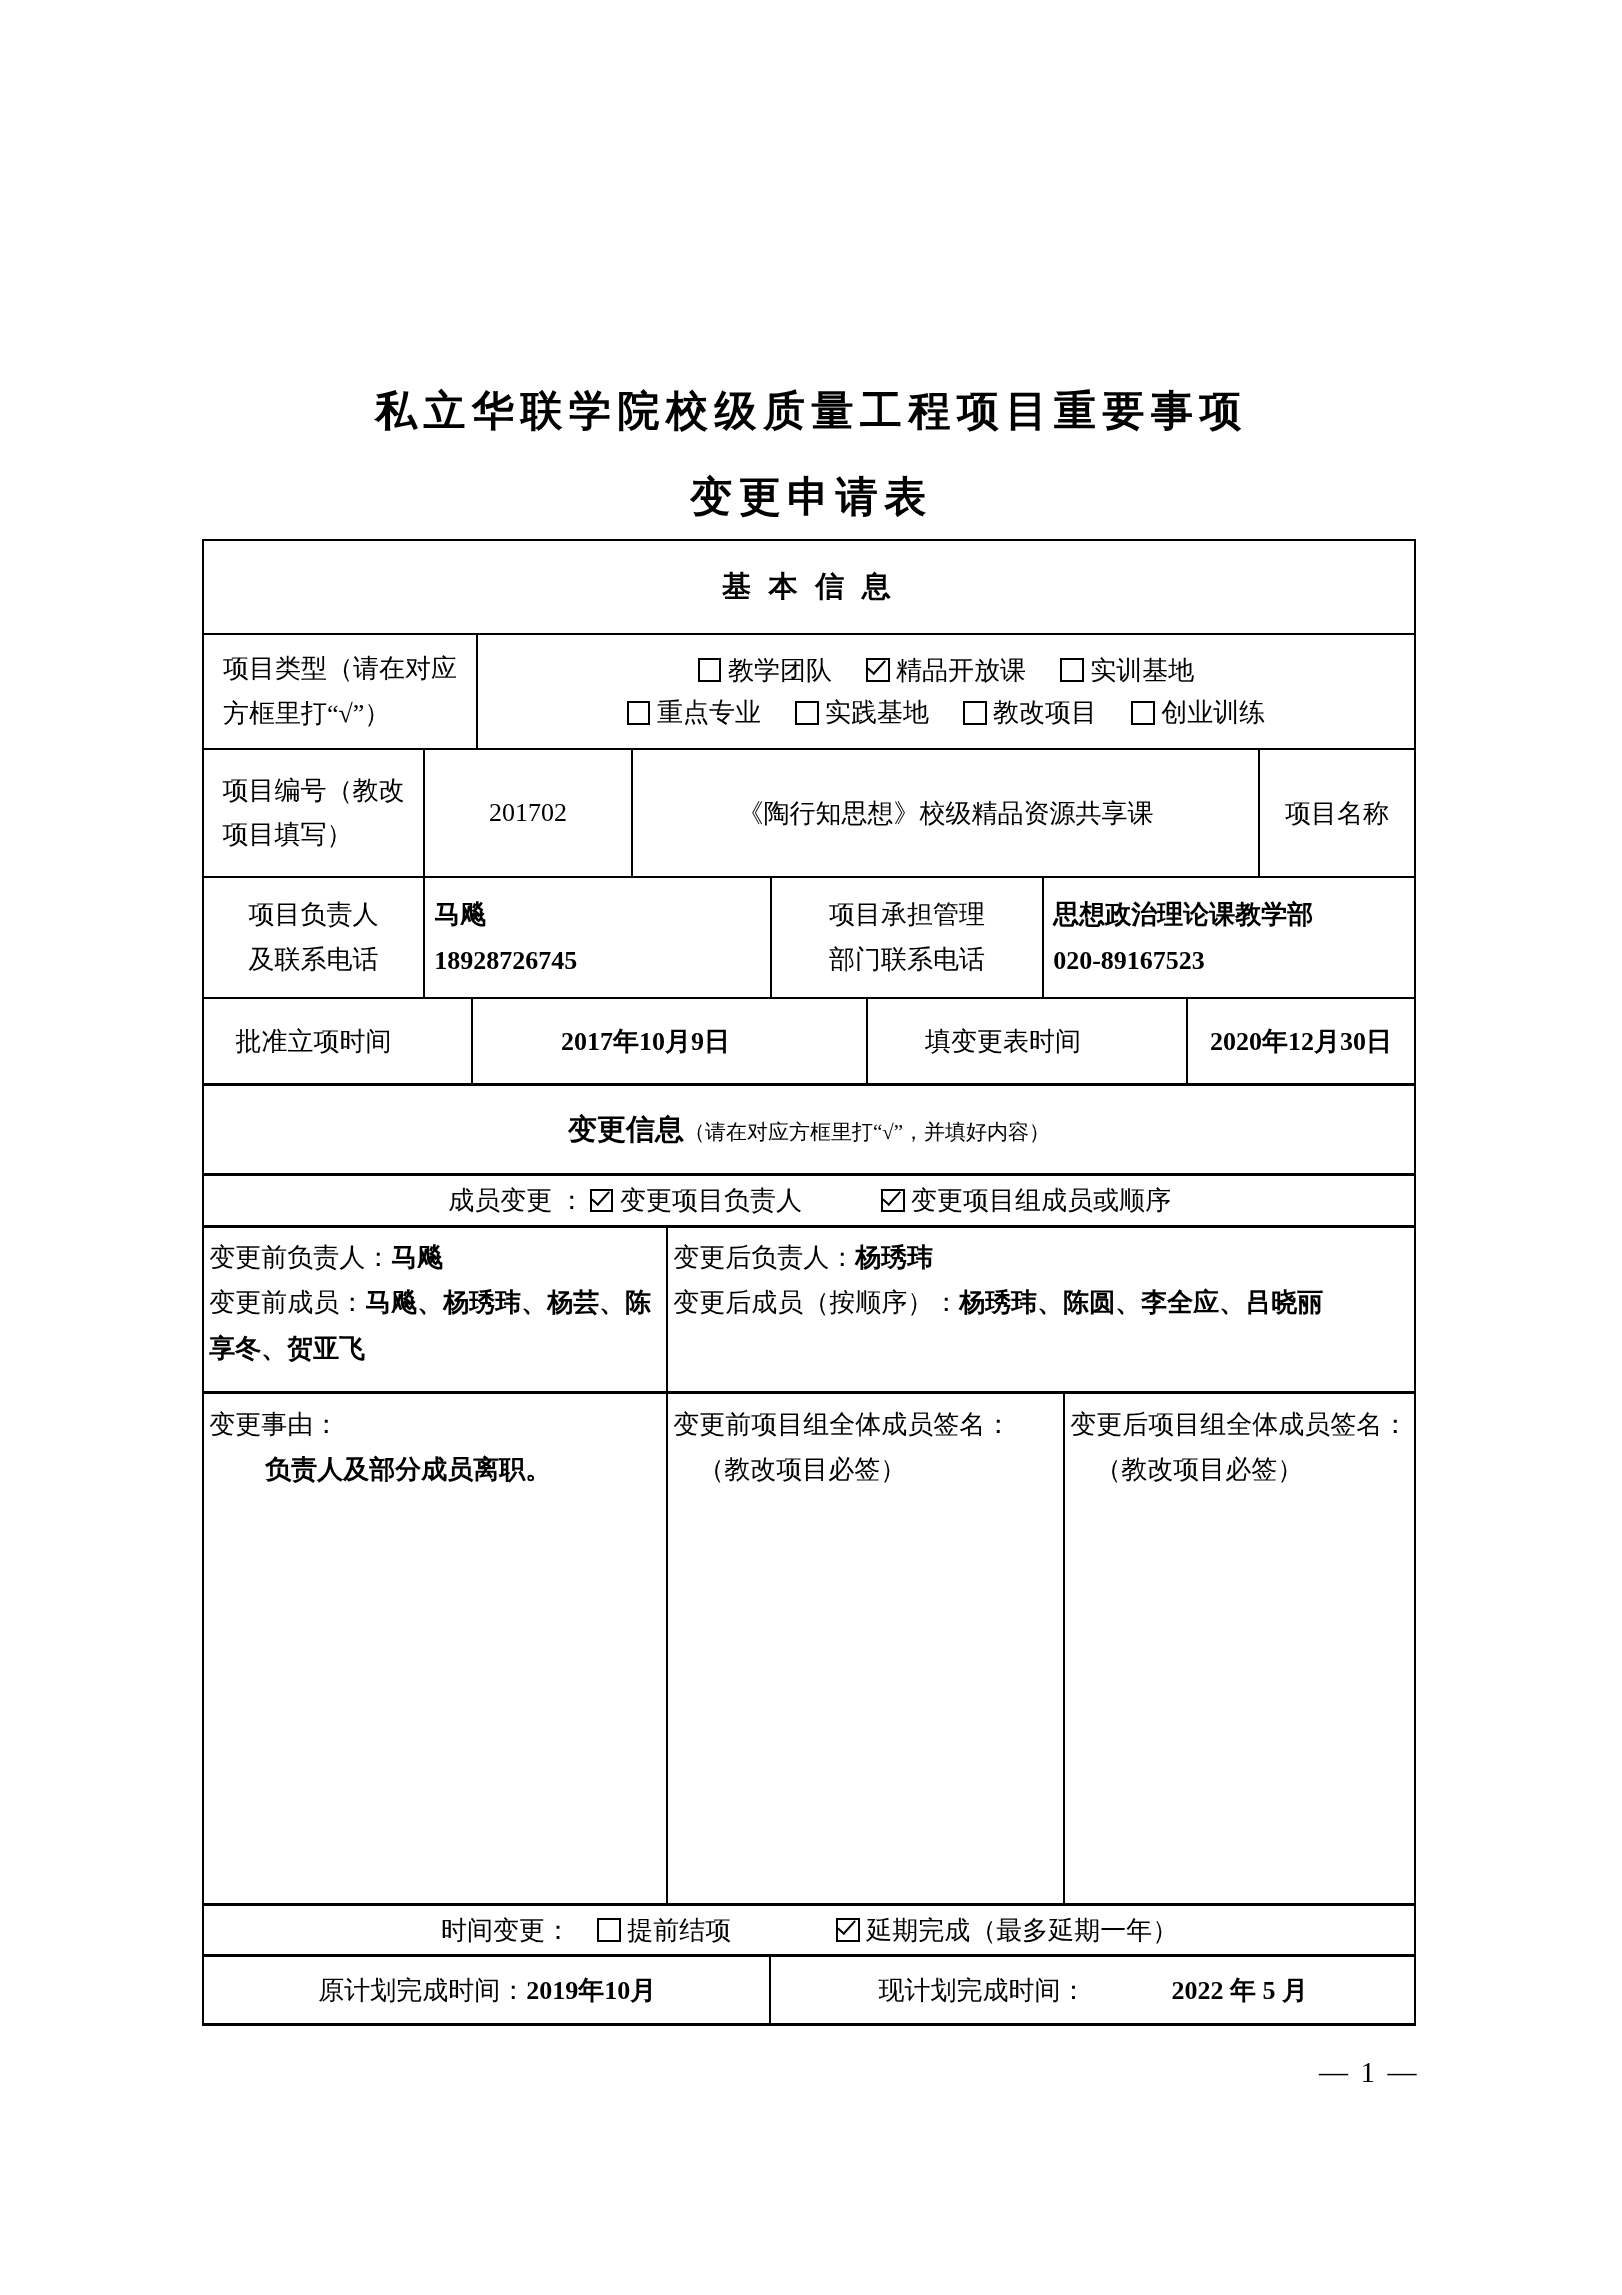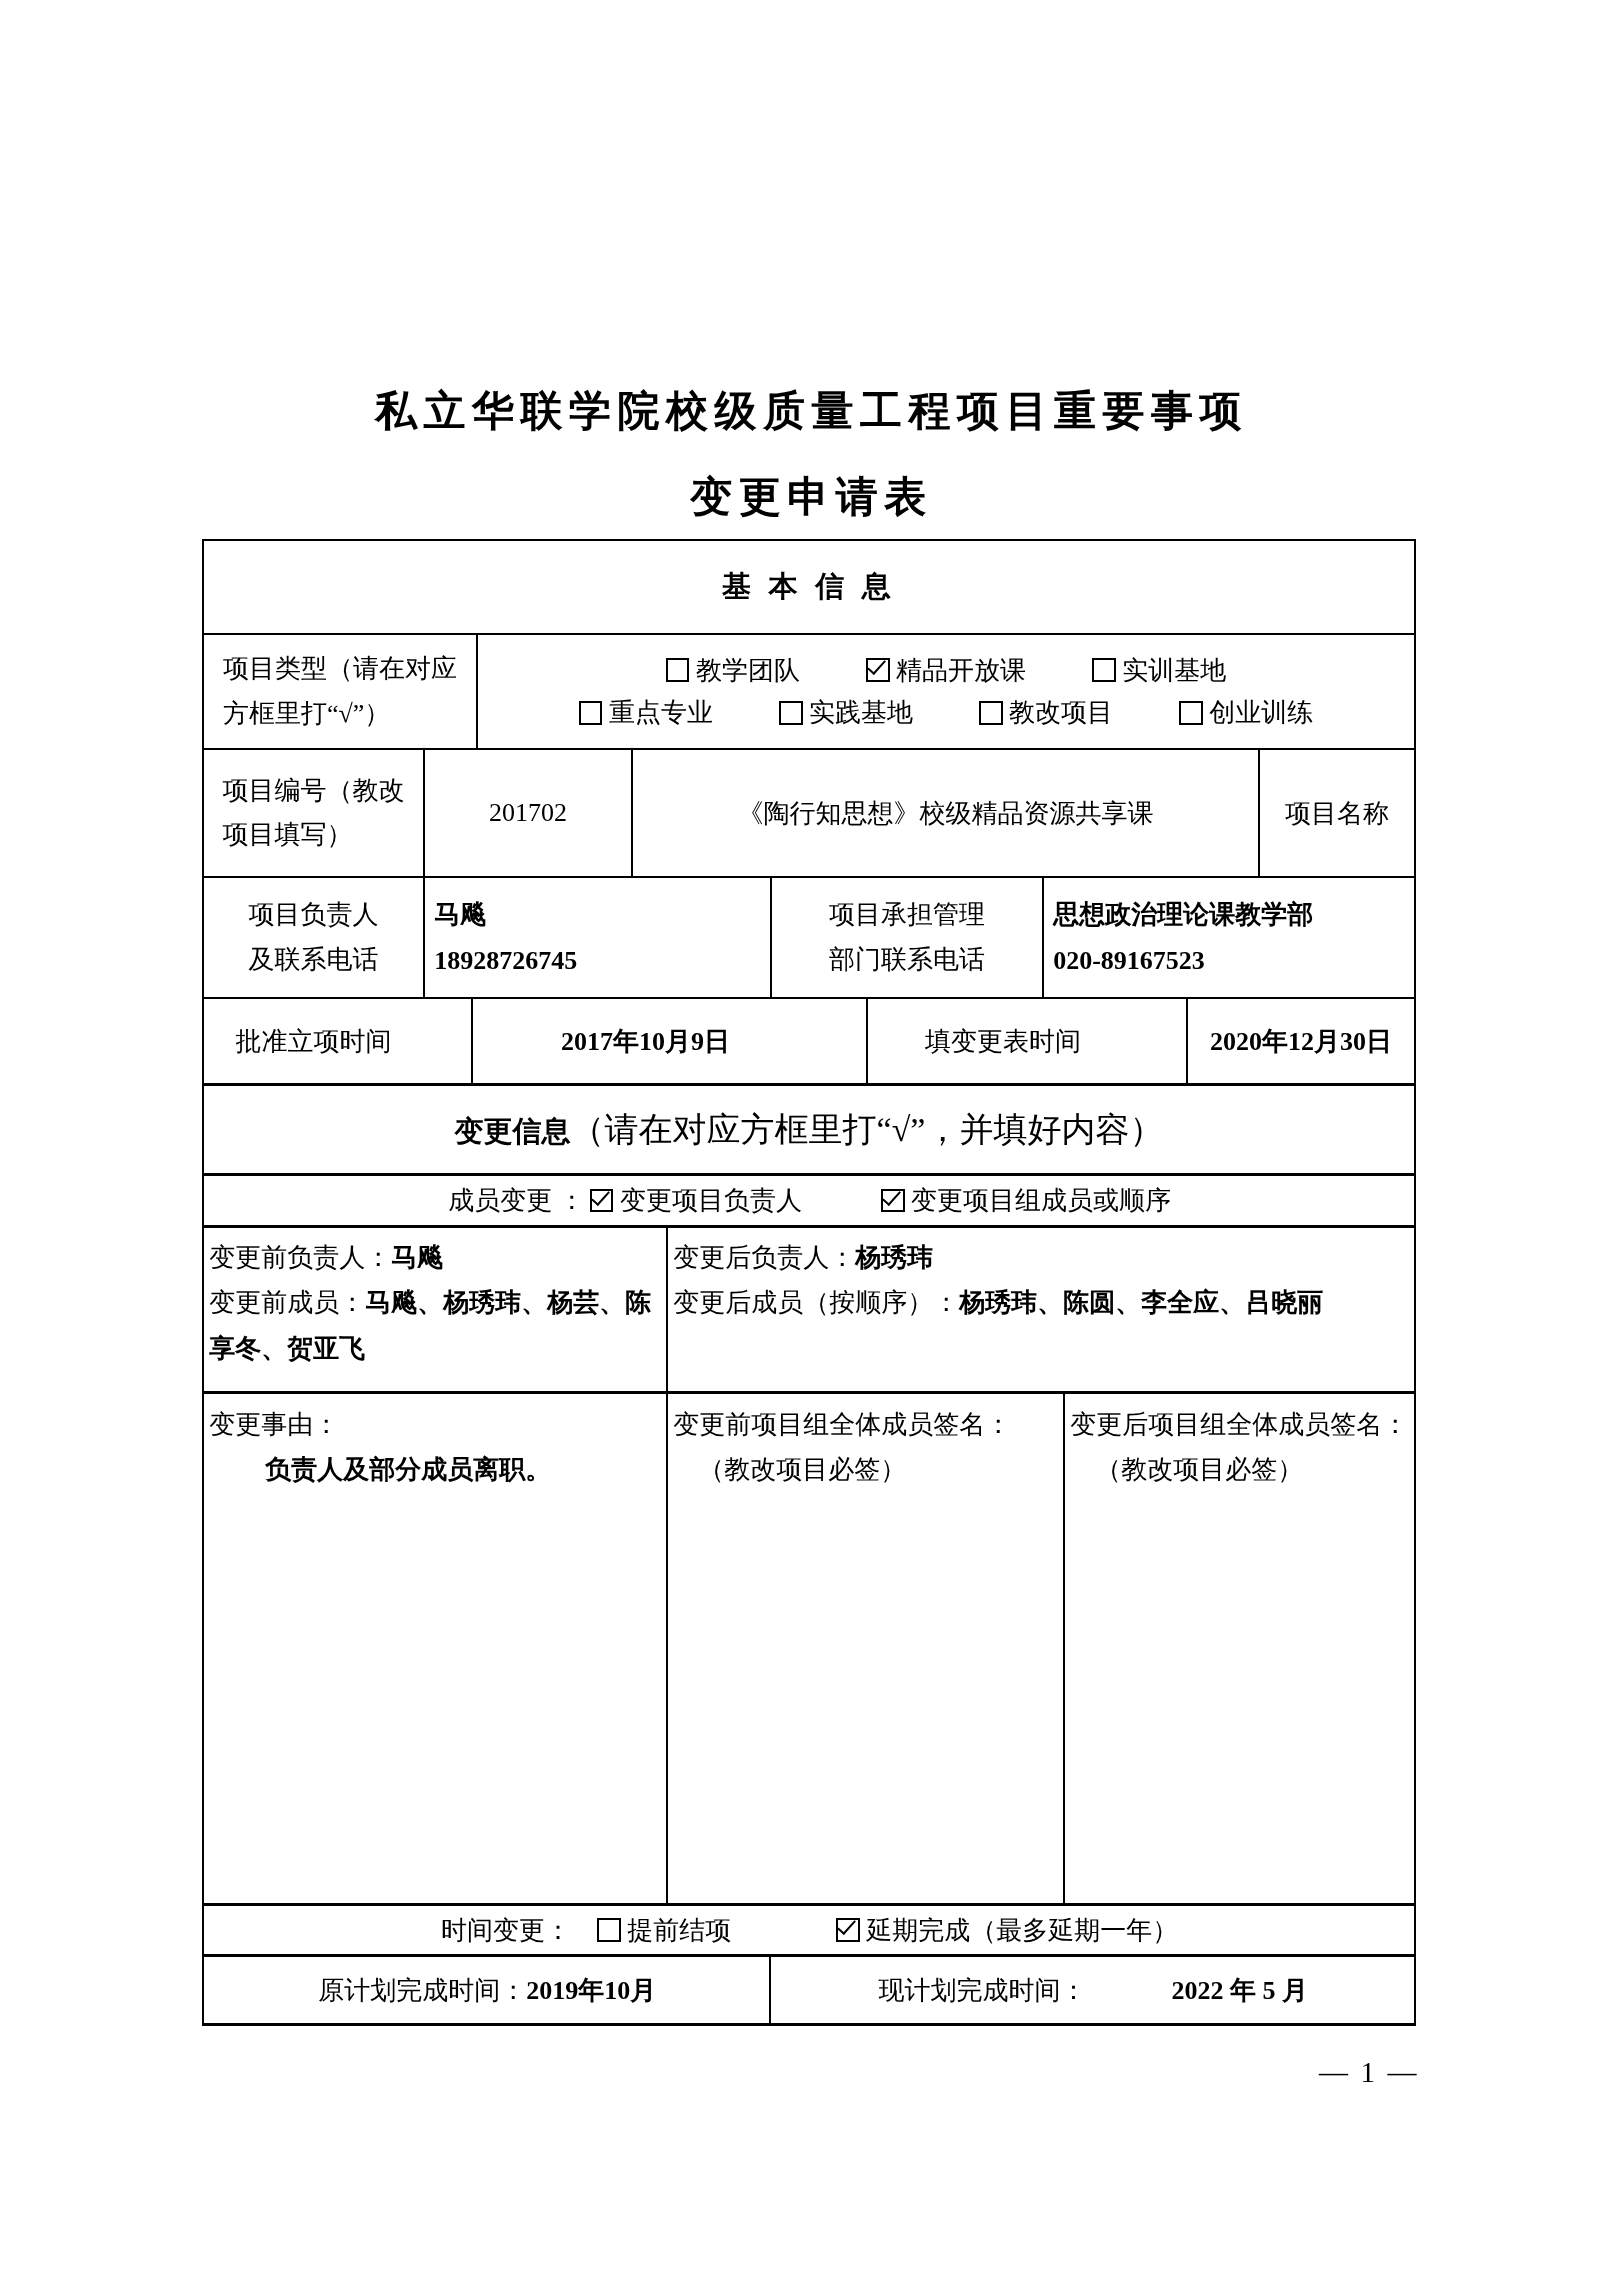--- a/index.html
+++ b/index.html
@@ -53,42 +53,42 @@
   .c p{margin:0;line-height:1.75;}
 
   .hdr-basic{
     font-weight:bold;
     font-size:29px;
     letter-spacing:5.2px;
     text-align:center;
   }
   .hdr-change{text-align:center;white-space:nowrap;}
   .hdr-change .b{font-weight:bold;font-size:29px;}
-  .hdr-change .r{font-size:34px;}
+  .hdr-change .r{font-size:21px;}
 
   .twolines{line-height:1.7;text-align:left;}
 
   .cb{
     display:inline-block;flex:none;
     width:19.6px;height:19.6px;
     border:2px solid #000;
     margin-right:6.5px;
     position:relative;
     vertical-align:-2.6px;
   }
   .cb.checked::after{
     content:"";
     position:absolute;left:3.9px;top:-3.9px;
     width:6.5px;height:16.4px;
     border-right:2.6px solid #000;
     border-bottom:2.6px solid #000;
     transform:rotate(42deg);
   }
   .opt{display:inline-flex;align-items:center;white-space:nowrap;}
-  .cbline{display:flex;justify-content:center;align-items:center;margin:3.9px 0;gap:32px;}
+  .cbline{display:flex;justify-content:center;align-items:center;margin:3.9px 0;}
   .cbline .opt{margin:0 17px;}
 
   .bold{font-weight:bold;}
   .indent{ text-indent:56px; }
   .sig2{ padding-left:25px; }
 
   .page-num{
     position:absolute;
     top:2056px;right:204px;
     font-size:29px;

